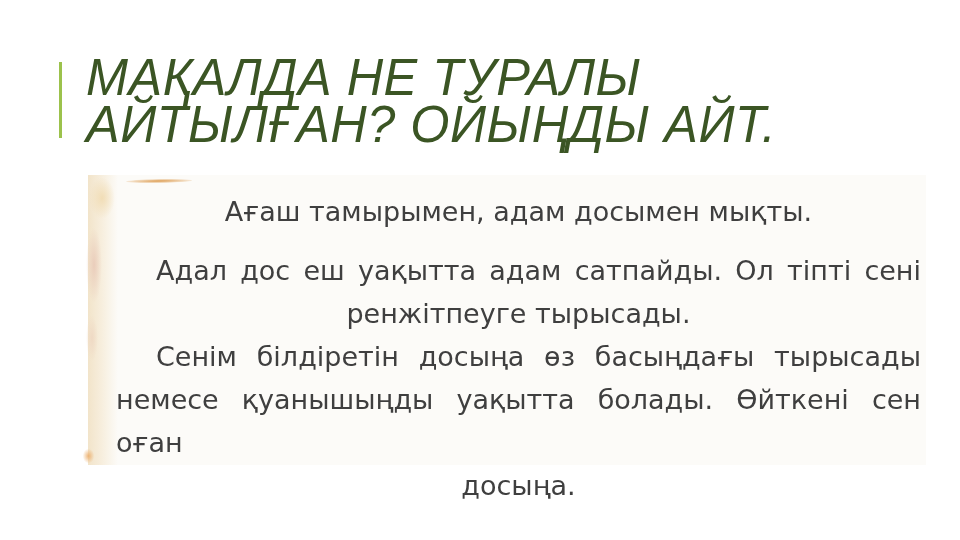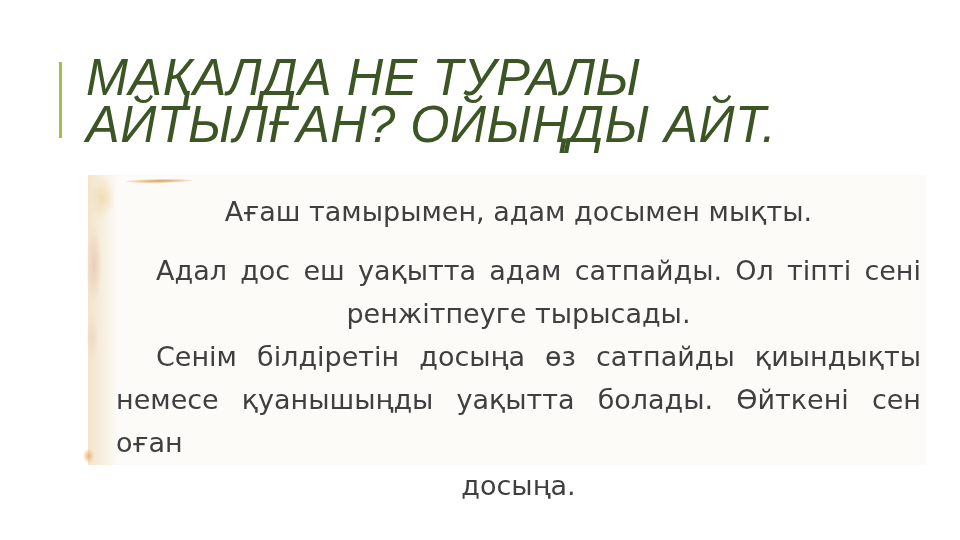--- a/index.html
+++ b/index.html
@@ -150,19 +150,19 @@
     </div>
     <div class="highlight-arc"></div>
     <div class="corner-mark"></div>
 
     <div class="page-text">
       <p class="proverb">Ағаш тамырымен, адам досымен мықты.</p>
 
       <p class="bline just ind">Адал дос еш уақытта адам сатпайды. Ол тіпті сені</p>
       <p class="bline">ренжітпеуге тырысады.</p>
 
-      <p class="bline just ind">Сенім білдіретін досыңа өз сатпайды қиындықты</p>
+      <p class="bline just ind">Сенім білдіретін досыңа өз басыңдағы тырысады</p>
       <p class="bline just">немесе қуанышыңды уақытта болады. Өйткені сен оған</p>
       <p class="bline">досыңа.</p>
     </div>
   </div>
 
 </div>
 
 </body></html>

